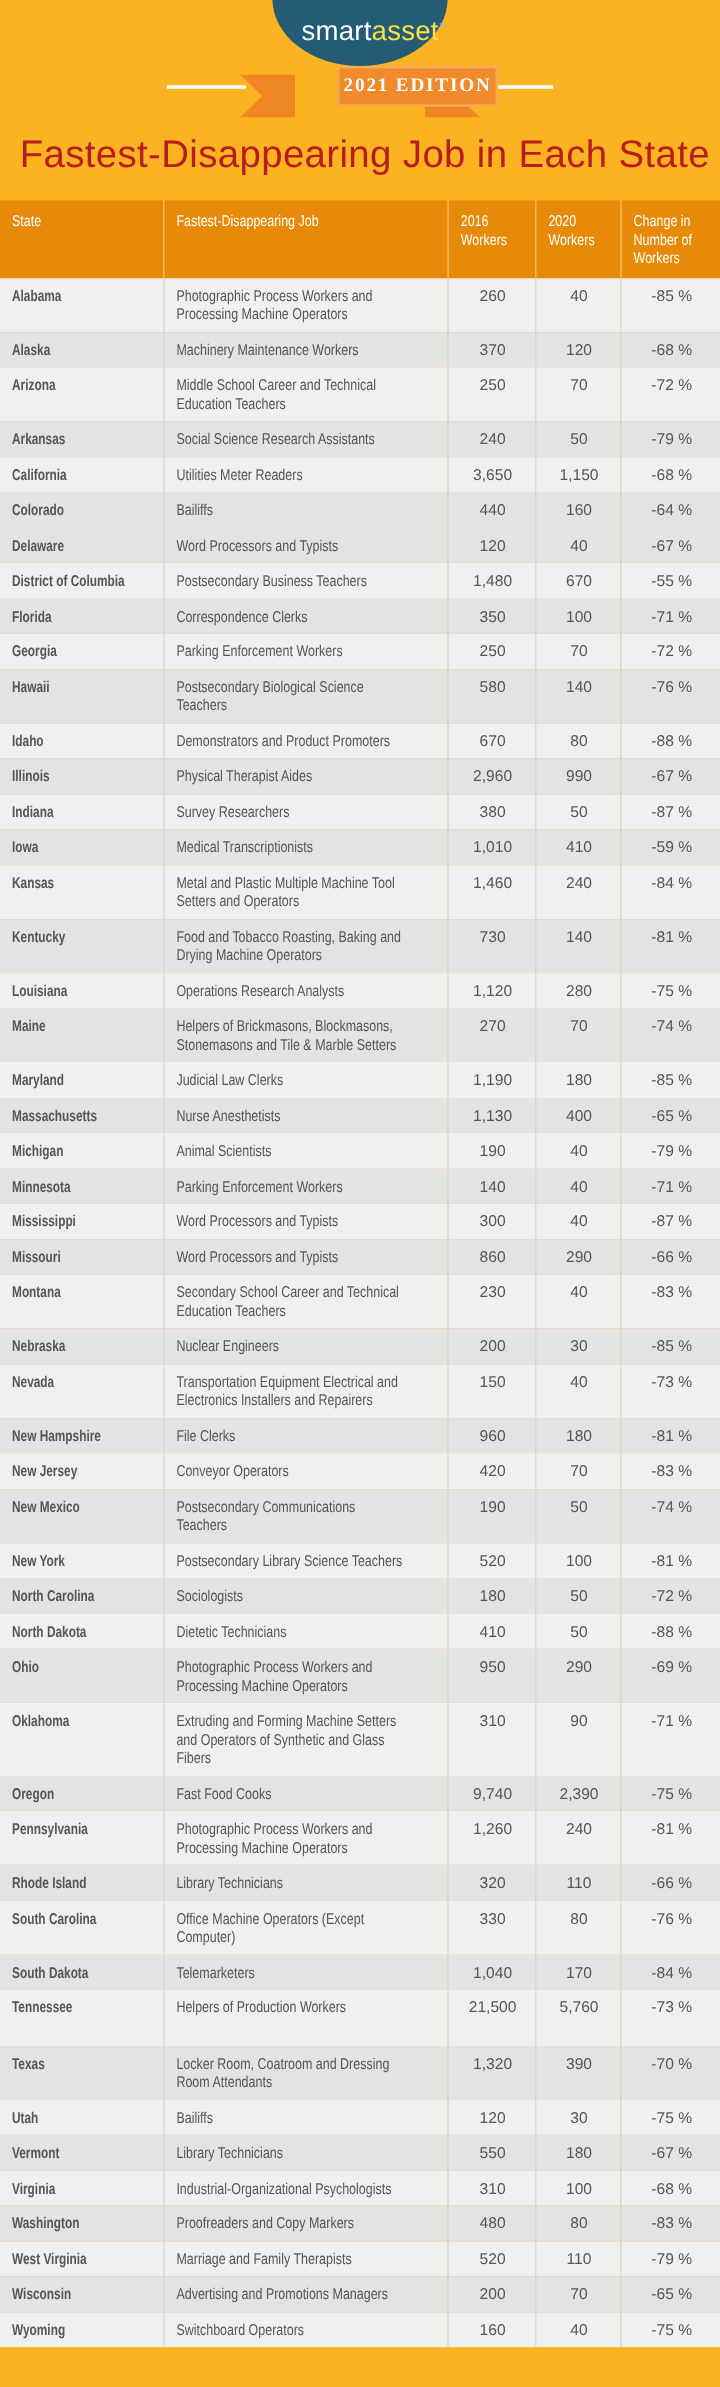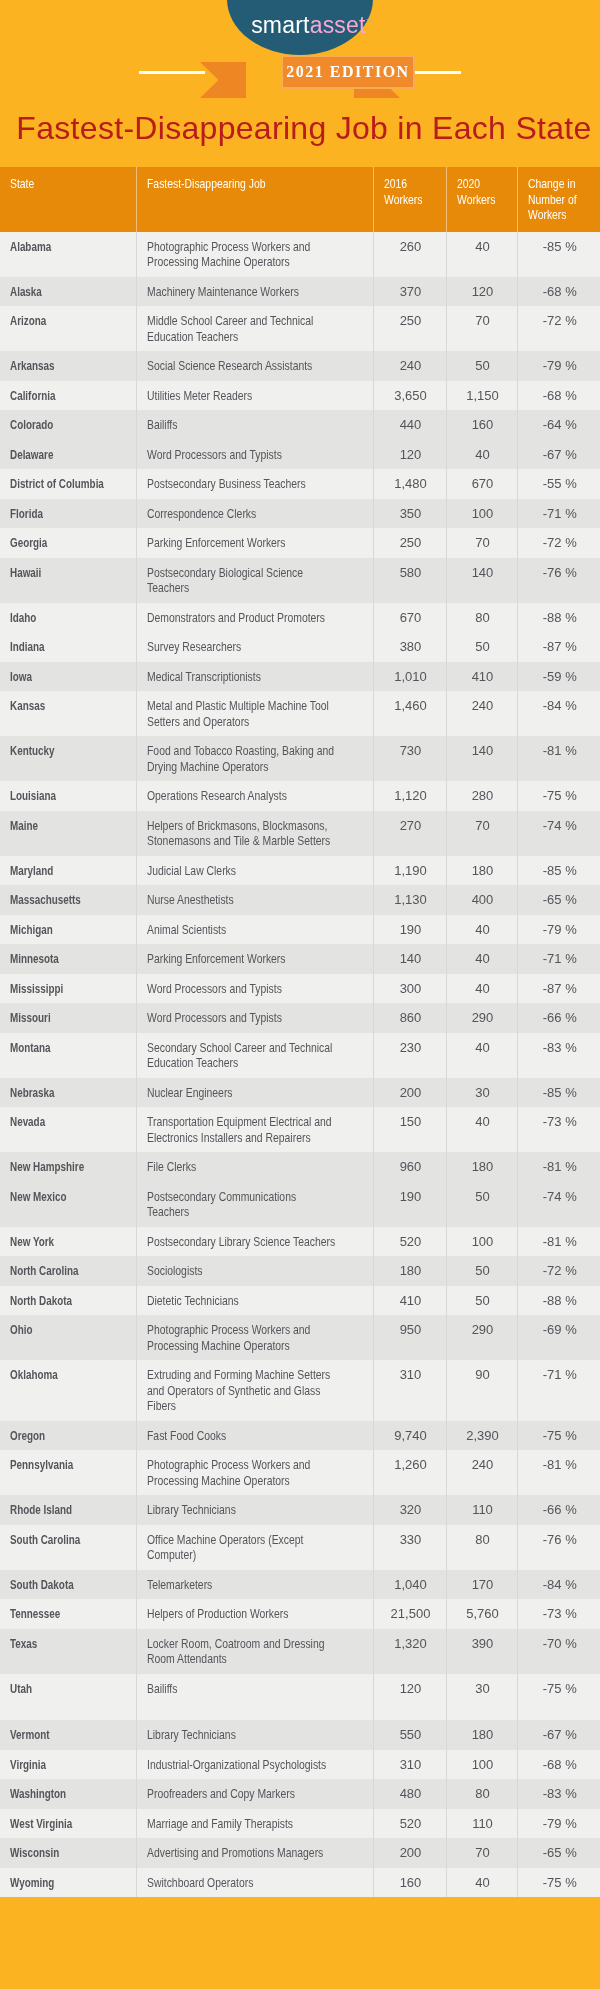--- a/index.html
+++ b/index.html
@@ -20,21 +20,21 @@
     background: #235C74;
     border-radius: 50%;
     display: flex;
     align-items: flex-end;
     justify-content: center;
     box-sizing: border-box;
     padding-bottom: 18px;
   }
   .logo-text { font-size: 23px; font-weight: 500; letter-spacing: 0.2px; line-height: 1; white-space: nowrap; }
   .logo-smart { color: #FFFFFF; margin-left: 24px; }
-  .logo-asset { color: #f9a8d4; }
+  .logo-asset { color: #fde047; }
   .logo-tm { color: #7FC5E4; font-size: 7px; vertical-align: super; }
 
   
   .ribbon-line { position: absolute; top: 71px; height: 3px; background: #FFFFFF; }
   .rl-left  { left: 139px; width: 66px; }
   .rl-right { left: 395px; width: 66px; }
   .ribbon-tail { position: absolute; top: 62px; width: 46px; height: 36px; background: #EE8723; }
   .rt-left  { left: 200px; clip-path: polygon(0 0, 100% 0, 100% 100%, 0 100%, 40% 50%); }
   .rt-right { left: 354px; clip-path: polygon(0 0, 100% 0, 60% 50%, 100% 100%, 0 100%); }
   .ribbon-banner {
@@ -230,20 +230,27 @@
           <td class="num-cell">140</td>
           <td class="num-cell">-76 %</td>
         </tr>
         <tr class="light">
           <td class="state-cell"><span class="fit">Idaho</span></td>
           <td class="job-cell"><span class="fit">Demonstrators and Product Promoters</span></td>
           <td class="num-cell">670</td>
           <td class="num-cell">80</td>
           <td class="num-cell">-88 %</td>
         </tr>
+        <tr class="dark">
+          <td class="state-cell"><span class="fit">Illinois</span></td>
+          <td class="job-cell"><span class="fit">Physical Therapist Aides</span></td>
+          <td class="num-cell">2,960</td>
+          <td class="num-cell">990</td>
+          <td class="num-cell">-67 %</td>
+        </tr>
         <tr class="light">
           <td class="state-cell"><span class="fit">Indiana</span></td>
           <td class="job-cell"><span class="fit">Survey Researchers</span></td>
           <td class="num-cell">380</td>
           <td class="num-cell">50</td>
           <td class="num-cell">-87 %</td>
         </tr>
         <tr class="dark">
           <td class="state-cell"><span class="fit">Iowa</span></td>
           <td class="job-cell"><span class="fit">Medical Transcriptionists</span></td>
@@ -346,20 +353,27 @@
           <td class="num-cell">150</td>
           <td class="num-cell">40</td>
           <td class="num-cell">-73 %</td>
         </tr>
         <tr class="dark">
           <td class="state-cell"><span class="fit">New Hampshire</span></td>
           <td class="job-cell"><span class="fit">File Clerks</span></td>
           <td class="num-cell">960</td>
           <td class="num-cell">180</td>
           <td class="num-cell">-81 %</td>
+        </tr>
+        <tr class="light">
+          <td class="state-cell"><span class="fit">New Jersey</span></td>
+          <td class="job-cell"><span class="fit">Conveyor Operators</span></td>
+          <td class="num-cell">420</td>
+          <td class="num-cell">70</td>
+          <td class="num-cell">-83 %</td>
         </tr>
         <tr class="dark">
           <td class="state-cell"><span class="fit">New Mexico</span></td>
           <td class="job-cell"><span class="fit">Postsecondary Communications
 Teachers</span></td>
           <td class="num-cell">190</td>
           <td class="num-cell">50</td>
           <td class="num-cell">-74 %</td>
         </tr>
         <tr class="light">

